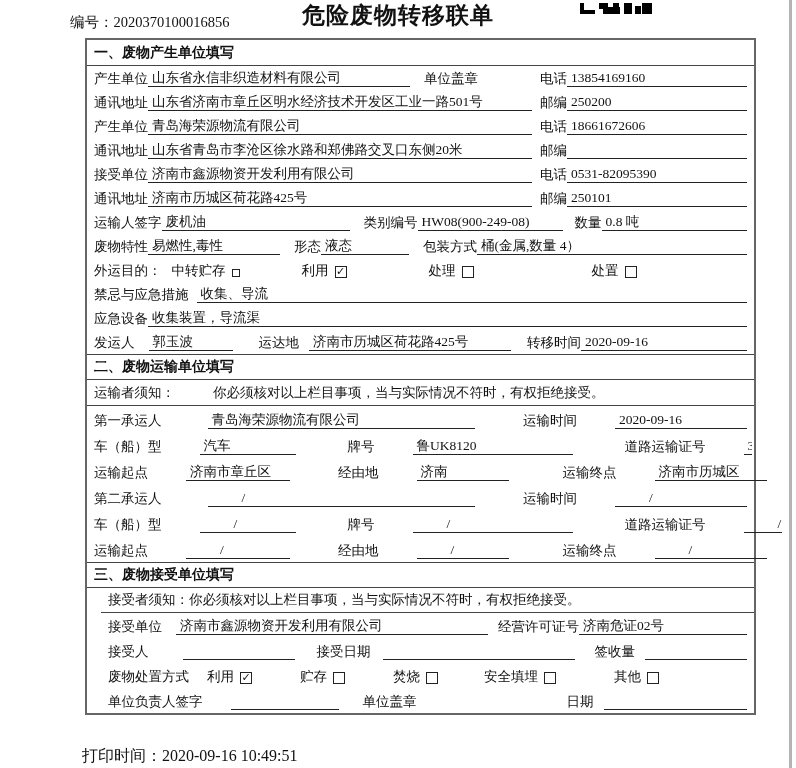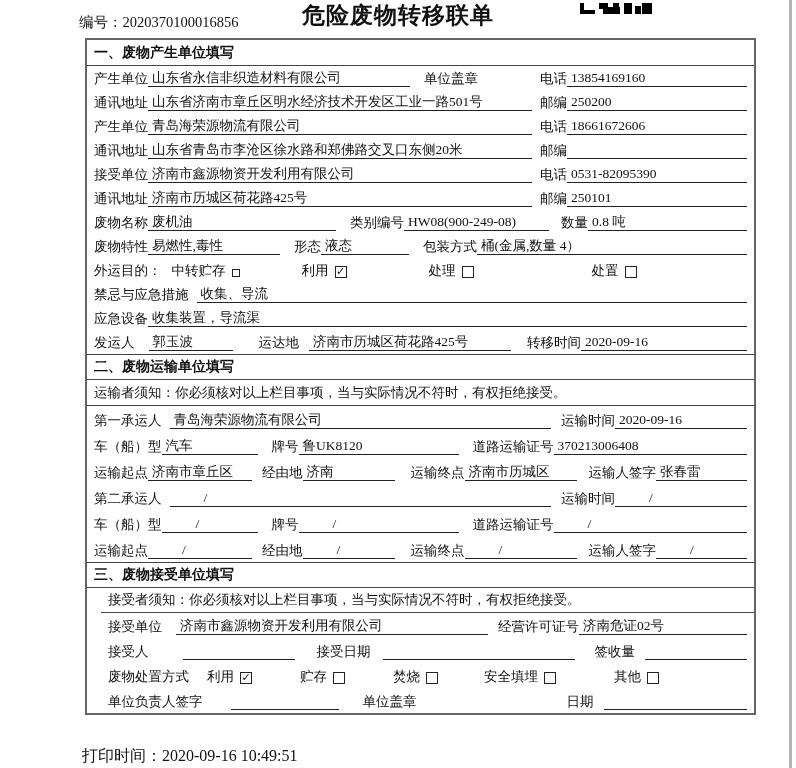--- a/index.html
+++ b/index.html
@@ -2,36 +2,36 @@
 <html><head>
 <meta charset="utf-8">
 <style>
   * { margin:0; padding:0; box-sizing:border-box; }
   html,body { background:#fff; }
   body {
     width:796px; height:768px; position:relative; overflow:hidden;
     font-family:"Liberation Serif","DejaVu Serif",serif;
     color:#111;
   }
-  .serial { position:absolute; left:79px; top:13px; font-size:14.5px; white-space:nowrap; }
+  .serial { position:absolute; left:70px; top:13px; font-size:14.5px; white-space:nowrap; }
   .page-title { position:absolute; left:0; top:0; width:100%; text-align:center;
     font-size:23px; font-weight:bold; letter-spacing:1px; font-family:"Liberation Sans","DejaVu Sans",sans-serif; }
   .qr-frag { position:absolute; left:580px; top:0; }
   .win-edge { position:absolute; left:789px; top:0; width:3px; height:768px; background:#b4b4b4; }
 
   .form { position:absolute; left:85px; top:38px; width:671px; border:2px solid #666; background:#fff; }
   .sec-hdr {
     height:26px; display:flex; align-items:center; padding-left:7px;
     font-weight:bold; font-size:14px; border-bottom:1.5px solid #444;
     font-family:"Liberation Sans","DejaVu Sans",sans-serif;
   }
   .sec-hdr.mid { border-top:1.5px solid #444; }
   .row { display:flex; align-items:flex-end; padding:0 7px 3px 7px; font-size:13.5px; }
   .s1 .row { height:24px; }
-  .s2 .row { height:26px; }
+  .s2 .row { height:26px;gap:38px; }
   .s3 .row { height:25px;margin-left:14px; }
   .row.notice { border-bottom:1.3px solid #444; align-items:center; padding-bottom:0; }
   .lbl { white-space:nowrap; line-height:16px; }
   .val { border-bottom:1px solid #222; white-space:nowrap; line-height:16px; padding:0 4px; overflow:hidden; }
   .fill { flex:1; }
   .sp { flex:0 0 auto; }
   .cb { display:inline-block; width:12px; height:12px; border:1.3px solid #222;
         font-size:11px; line-height:10px; text-align:center; margin:0 0 1px 6px; flex:0 0 auto;
         font-family:"DejaVu Sans",sans-serif; }
   .cb.sm { width:8px; height:8px; margin-bottom:2px; }
@@ -103,21 +103,21 @@
     </div>
 
     <div class="row">
       <span class="lbl">通讯地址</span>
       <span class="val fill">济南市历城区荷花路425号</span>
       <span class="lbl" style="margin-left:8px">邮编</span>
       <span class="val sp" style="width:180px">250101</span>
     </div>
 
     <div class="row">
-      <span class="lbl">废物名称</span>
+      <span class="lbl">运输人签字</span>
       <span class="val sp" style="width:188px">废机油</span>
       <span class="lbl" style="margin-left:14px">类别编号</span>
       <span class="val sp" style="width:145px">HW08(900-249-08)</span>
       <span class="lbl" style="margin-left:12px">数量</span>
       <span class="val fill">0.8 吨</span>
     </div>
 
     <div class="row">
       <span class="lbl">废物特性</span>
       <span class="val sp" style="width:132px">易燃性,毒性</span>

